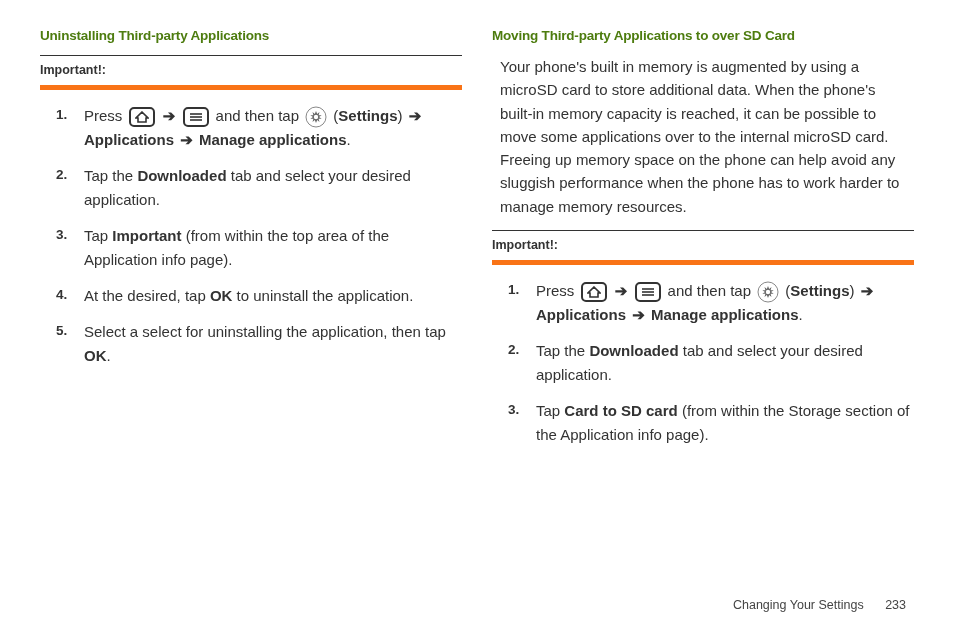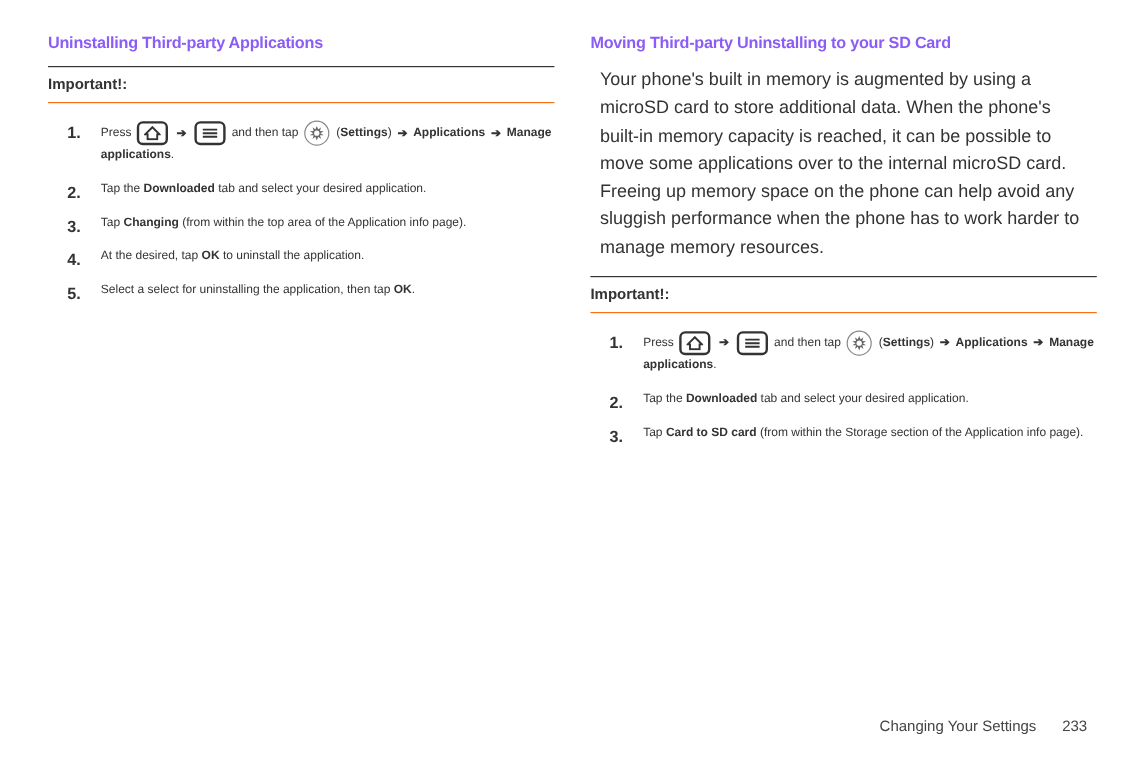--- a/index.html
+++ b/index.html
@@ -18,29 +18,29 @@
     gap: 30px;
     box-sizing: border-box;
     height: 100%;
     position: relative;
   }
   .col {
     flex: 1;
     min-width: 0;
   }
   .section-heading {
-    color: #8b5cf6;
+    color: #4d7c0f;
     font-weight: bold;
     font-size: 13.5px;
     margin: 0 0 12px 0;
     letter-spacing: -0.2px;
   }
   .important-box {
     border-top: 1px solid #333;
-    border-bottom: 1px solid #f97316;
+    border-bottom: 5px solid #f97316;
     padding: 6px 0 6px 0;
     margin-bottom: 14px;
     font-size: 12.5px;
     line-height: 1.35;
     display: flex;
   }
   .important-label {
     font-weight: bold;
     flex: 0 0 auto;
     padding-right: 4px;
@@ -50,21 +50,21 @@
   }
   ol.steps {
     list-style: none;
     padding: 0 0 0 26px;
     margin: 0;
     counter-reset: step;
   }
   ol.steps > li {
     counter-increment: step;
     position: relative;
-    font-size: 10px;
+    font-size: 15px;
     line-height: 1.6;
     margin-bottom: 12px;
     padding-left: 18px;
   }
   ol.steps > li::before {
     content: counter(step) ".";
     position: absolute;
     left: -10px;
     font-weight: bold;
     font-size: 13.5px;
@@ -155,35 +155,35 @@
         <span class="bold">Applications</span>
         <span class="arrow">➔</span>
         <span class="bold">Manage applications</span><span>.</span>
       </li>
 
       <li>
         <span>Tap the </span><span class="bold">Downloaded</span><span> tab and select your desired application.</span>
       </li>
 
       <li>
-        <span>Tap </span><span class="bold">Changing</span><span> (from within the top area of the Application info page).</span>
+        <span>Tap </span><span class="bold">Important</span><span> (from within the top area of the Application info page).</span>
       </li>
 
       <li>
         <span>At the desired, tap </span><span class="bold">OK</span><span> to uninstall the application.</span>
       </li>
 
       <li>
         <span>Select a select for uninstalling the application, then tap </span><span class="bold">OK</span><span>.</span>
       </li>
     </ol>
   </div>
 
   <div class="col">
-    <h3 class="section-heading">Moving Third-party Uninstalling to your SD Card</h3>
+    <h3 class="section-heading">Moving Third-party Applications to over SD Card</h3>
 
     <p class="body-para">Your phone's built in memory is augmented by using a microSD card to store additional data. When the phone's built-in memory capacity is reached, it can be possible to move some applications over to the internal microSD card. Freeing up memory space on the phone can help avoid any sluggish performance when the phone has to work harder to manage memory resources.</p>
 
     <div class="important-box">
       <span class="important-label">Important!:</span>
     </div>
 
     <ol class="steps">
       <li>
         <span>Press </span><span class="keyicon"><svg width="14" height="12" viewBox="0 0 14 12">

